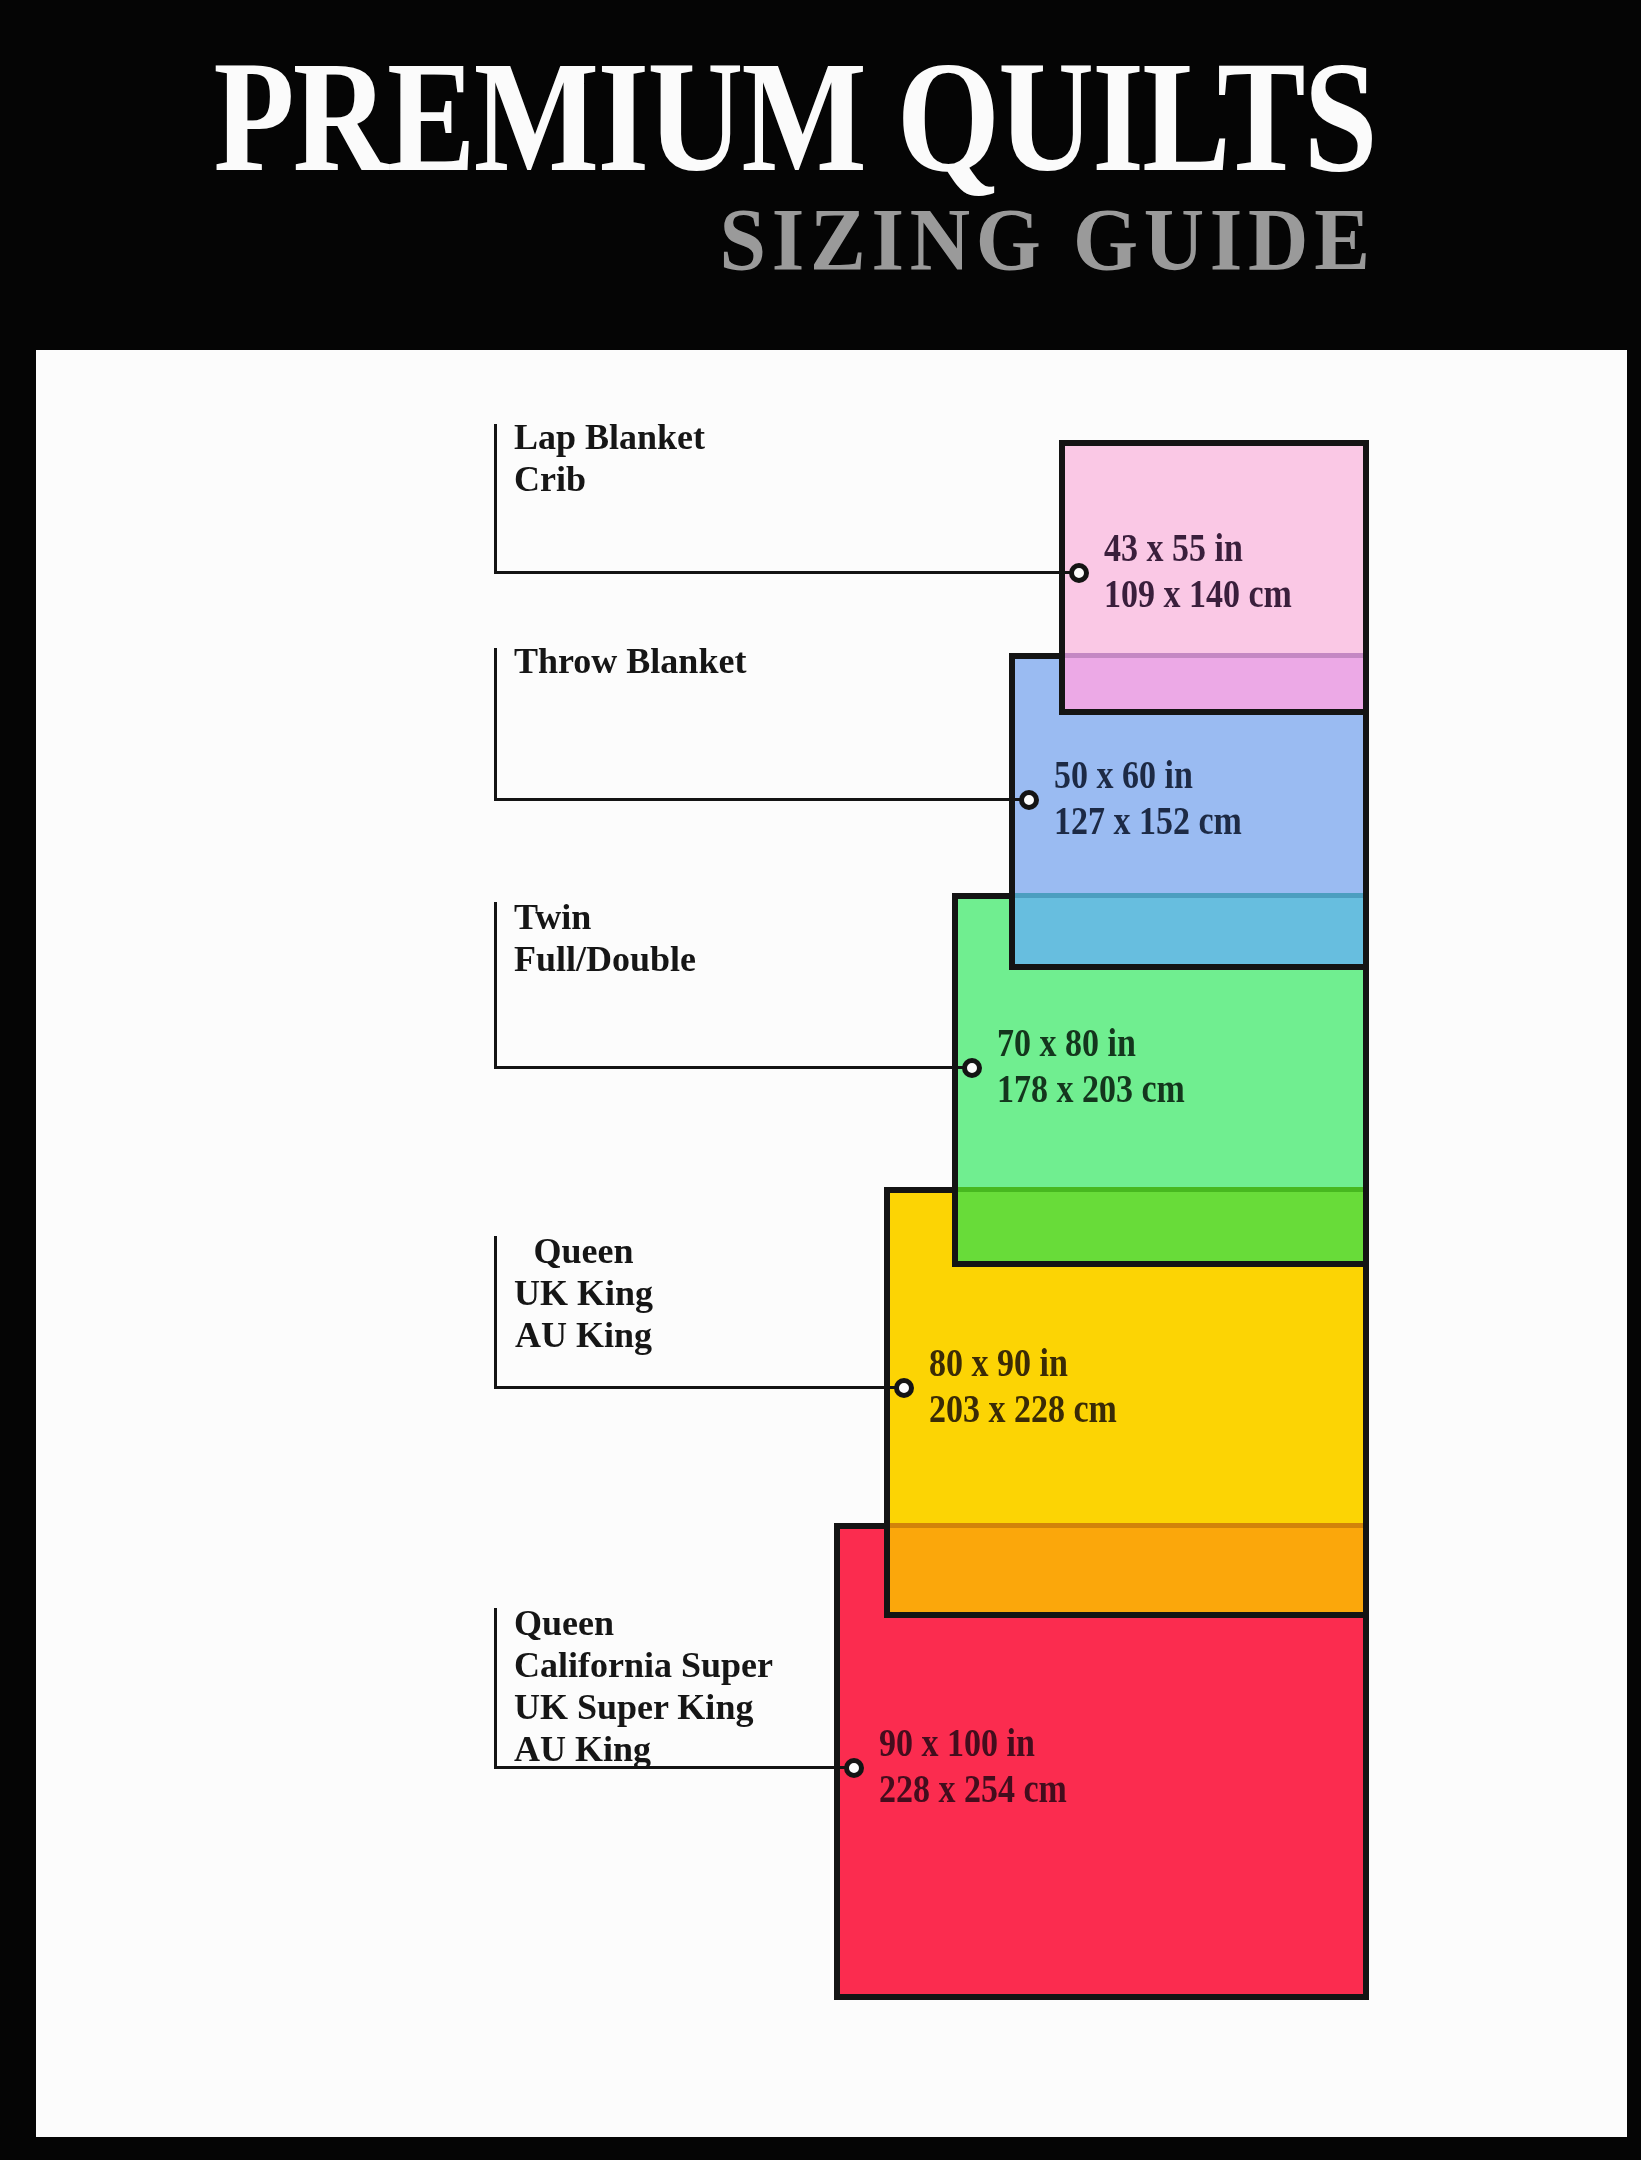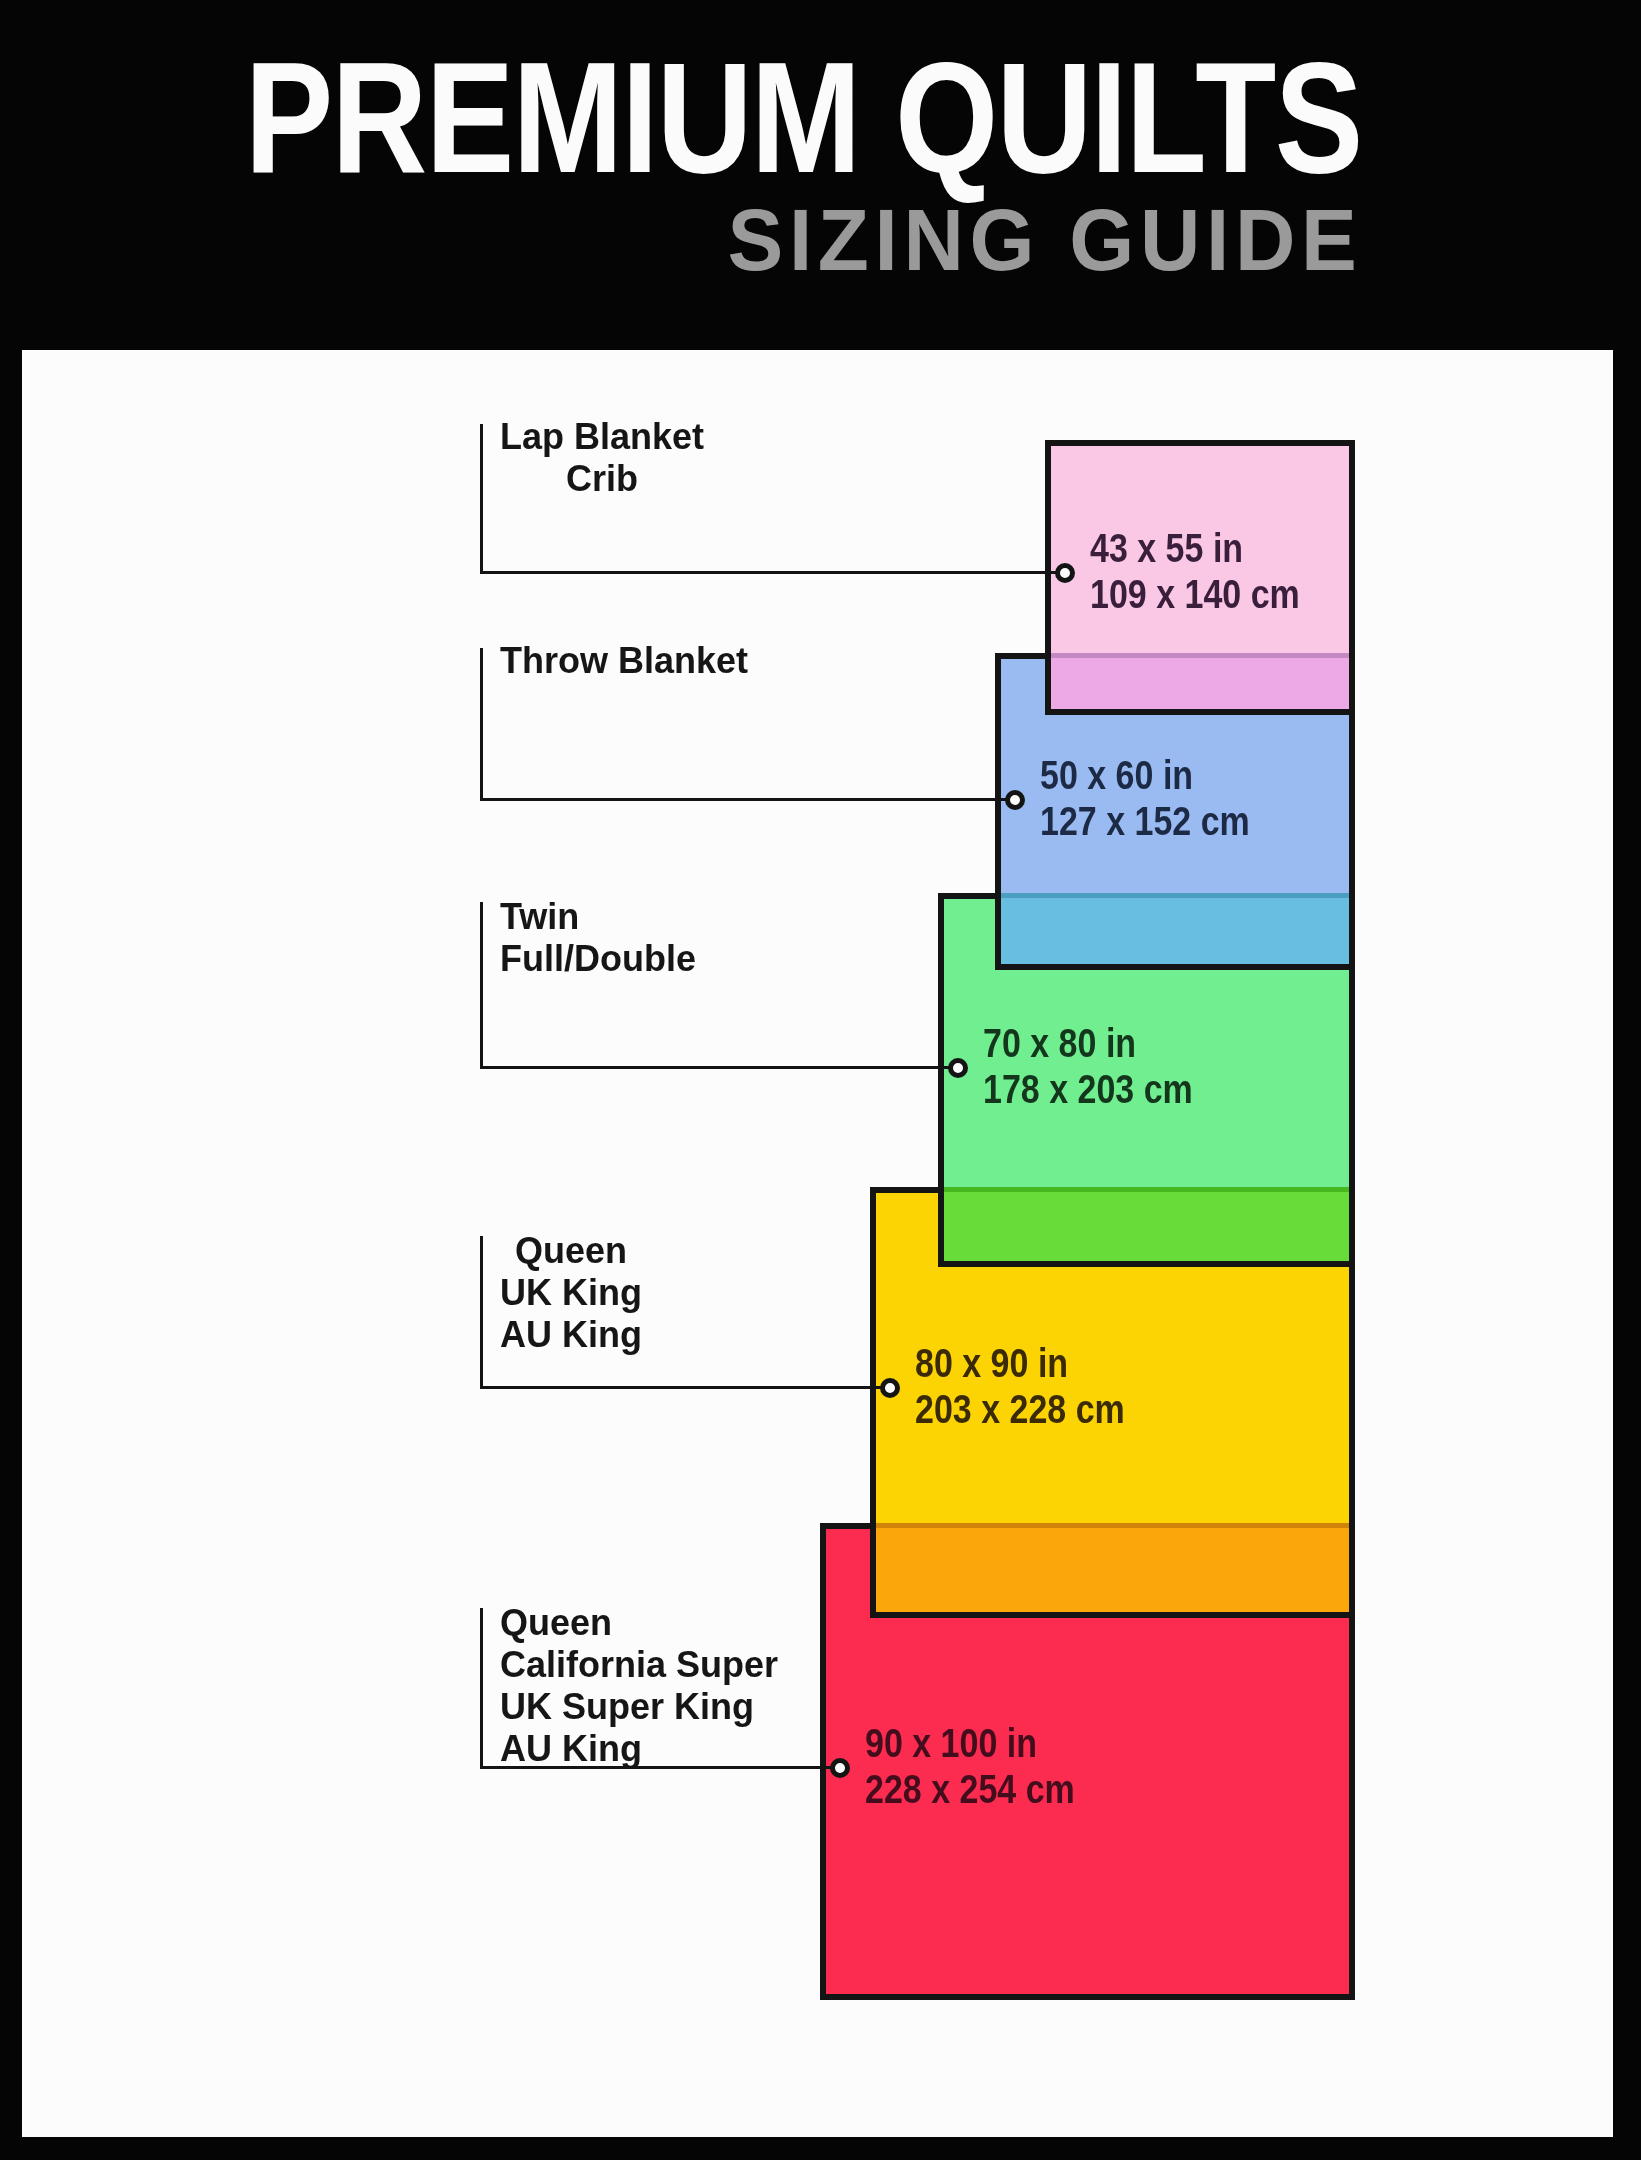--- a/index.html
+++ b/index.html
@@ -1,18 +1,18 @@
 <!DOCTYPE html>
 <html><head>
 <meta charset="utf-8">
 <style>
   html,body{margin:0;padding:0;background:#050505;}
   .page{
     position:relative;width:1613px;height:2160px;overflow:hidden;
-    background:#050505;font-family:Liberation Sans, sans-serif;
+    background:#050505;font-family:Liberation Serif, serif;margin-left:14px;
   }
   
   .header-title{
     position:absolute;top:38px;right:251px;
     font-size:158px;font-weight:bold;line-height:1;color:#FBFBFB;
     letter-spacing:-2px;white-space:nowrap;
     transform:scaleX(0.84);transform-origin:100% 50%;
   }
   .header-subtitle{
     position:absolute;top:196px;right:251px;
@@ -122,21 +122,21 @@
     <div class="abs size-text" style="left:1040px;top:752px;">
       <div>50 x 60 in</div>
       <div>127 x 152 cm</div>
     </div>
   </div>
 
   <div class="size-group" style="--fill: #FAC8E5; --blend: #ECA9E6; --blend-line: #C488C3; --text: #3A1F3C;">
     <div class="abs rect-fill" style="left:1045px;top:440px;width:310px;height:213px;"></div>
     <div class="abs rect-band" style="left:1045px;top:653px;width:310px;height:62px;"></div>
     <div class="abs rect-border" style="left:1045px;top:440px;width:310px;height:275px;"></div>
-    <div class="abs label-block" style="left:500px;top:416px;text-align:center;">
+    <div class="abs label-block" style="left:500px;top:416px;">
       <div>Lap Blanket</div>
       <div>Crib</div>
     </div>
     <div class="abs v-line" style="left:480px;top:424px;height:149px;"></div>
     <div class="abs h-line" style="left:480px;top:571px;width:585px;"></div>
     <div class="abs dot" style="left:1055px;top:563px;"></div>
     <div class="abs size-text" style="left:1090px;top:525px;">
       <div>43 x 55 in</div>
       <div>109 x 140 cm</div>
     </div>

